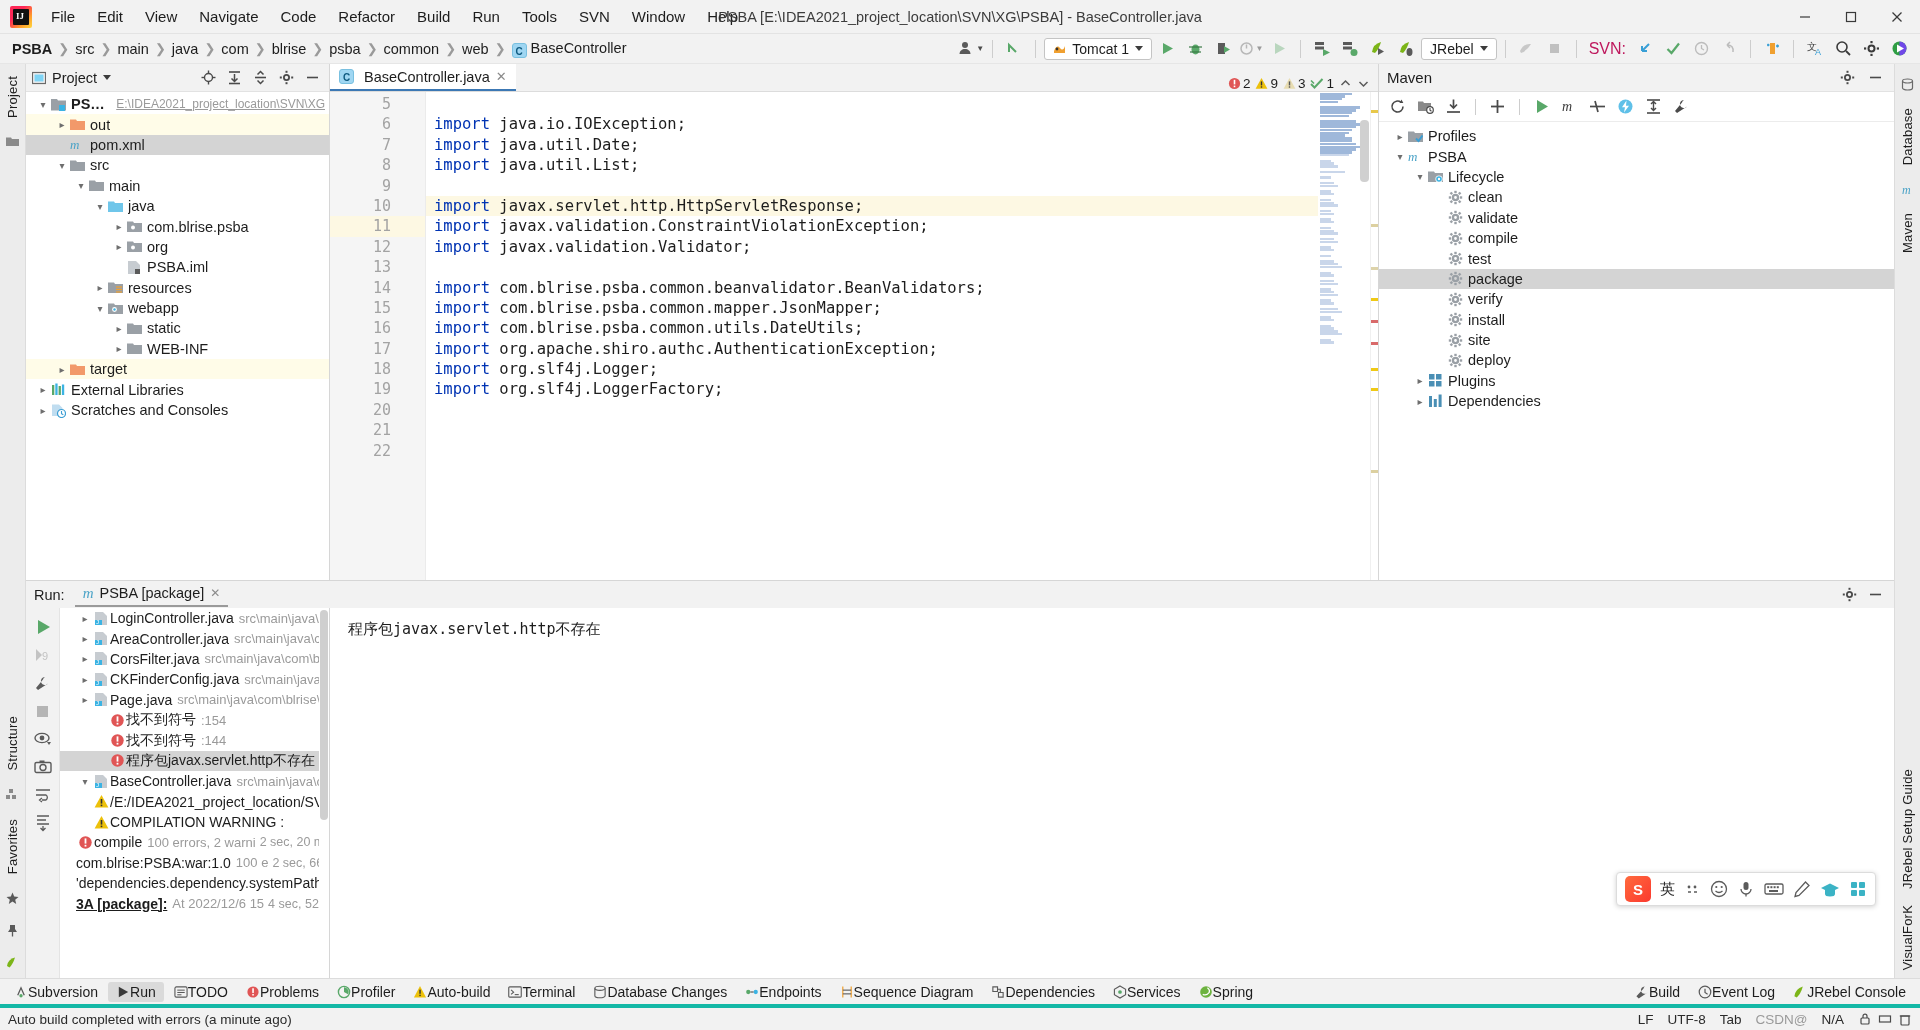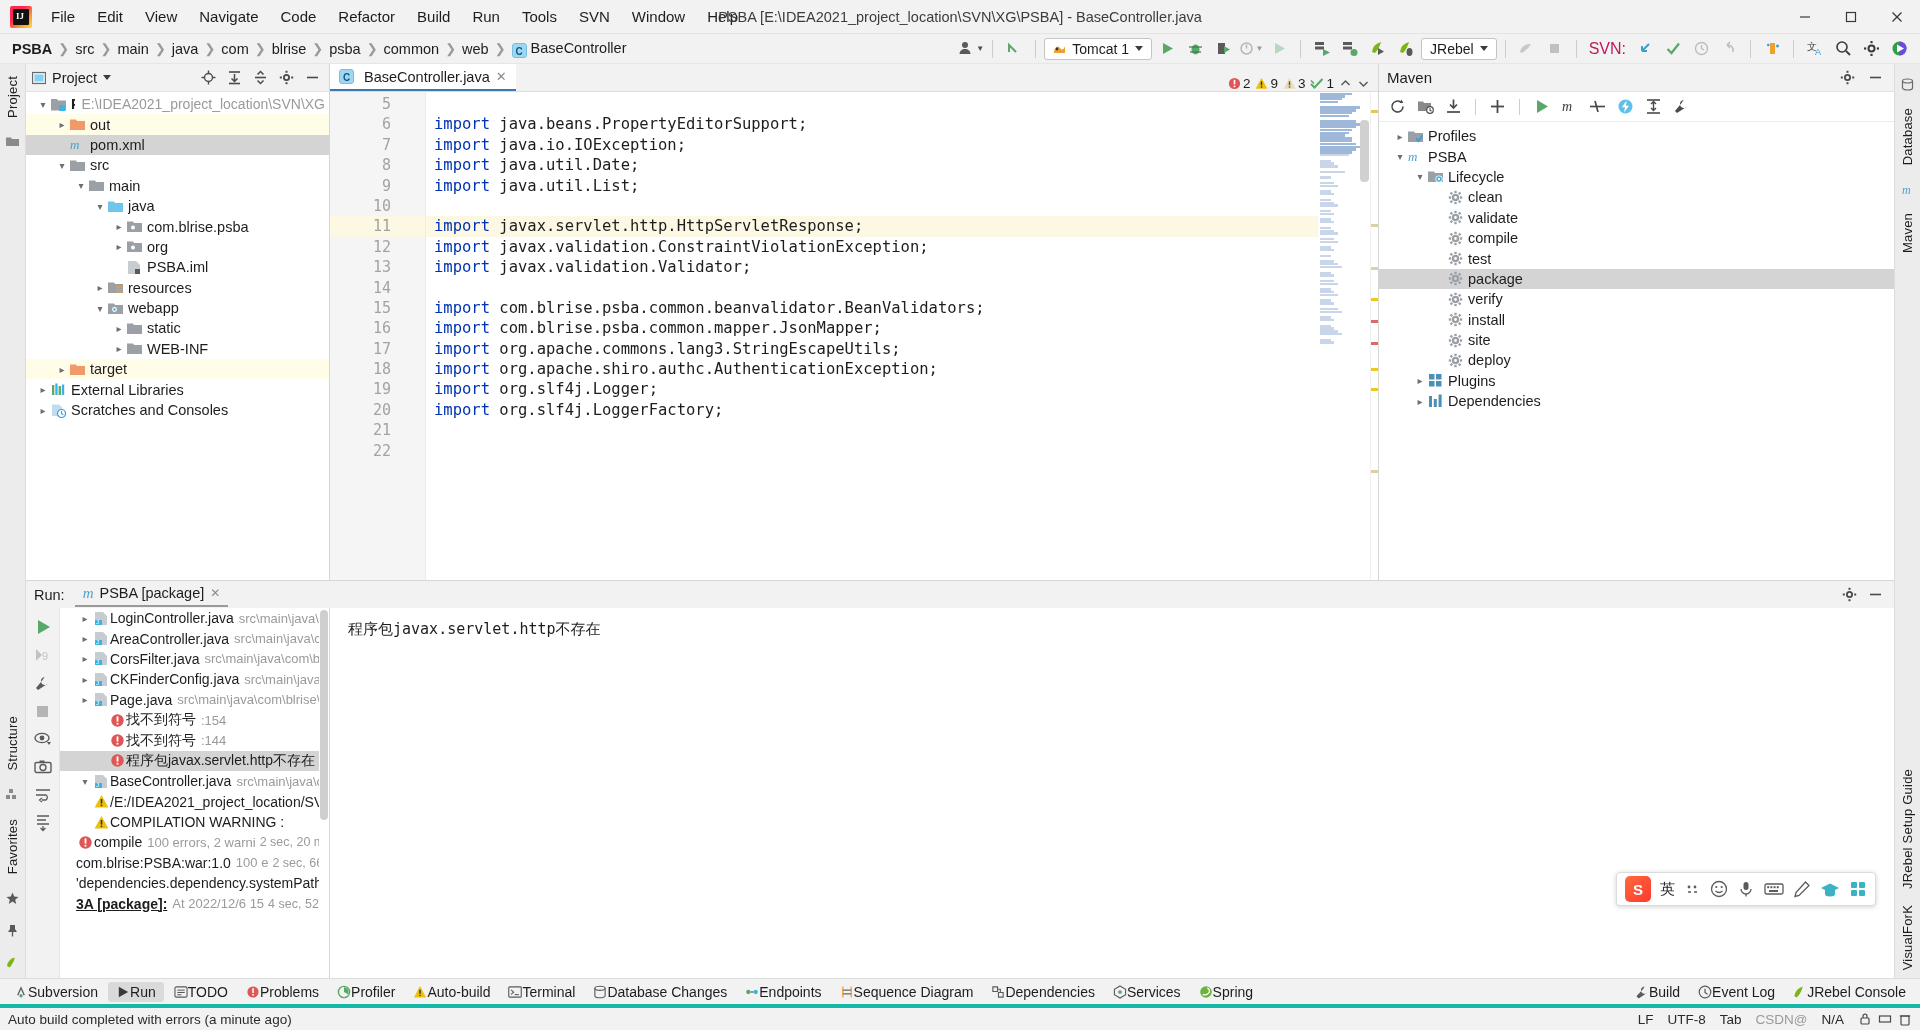--- a/index.html
+++ b/index.html
@@ -88,21 +88,21 @@
   .panelhdr .title{ font-size:14.5px; }
   .panelhdr .icons{ margin-left:auto; display:flex; gap:4px; align-items:center;}
   .phicon{width:22px;height:22px;display:flex;align-items:center;justify-content:center;color:#4a4a4a;}
   .tree{ flex:1; overflow:hidden; padding-top:2px; font-size:14.5px; }
   .node{ height:20.4px; display:flex; align-items:center; white-space:nowrap; padding-right:4px;}
   .node.hl-y{ background:#fffce8; }
   .node.hl-g{ background:#d4d4d4; }
   .arr{ width:14px; flex:0 0 14px; text-align:center; color:#6e6e6e; font-size:10px; }
   .nicon{ width:17px;flex:0 0 17px; margin-right:4px; display:flex;align-items:center;justify-content:center;}
   .nlabel{ overflow:hidden; text-overflow:ellipsis;}
-  .nsub{ color:#9a9a9a; margin-left:6px; font-size:14px;}
+  .nsub{ color:#9a9a9a; margin-left:6px; font-size:12px;text-decoration:underline;}
 
   
   .editorwrap{ flex:1; display:flex; flex-direction:column; min-width:0; background:#fff;}
   .tabsrow{ height:28px;background:#f2f2f2;display:flex;align-items:flex-end; flex:0 0 28px; border-bottom:1px solid #dcdcdc;}
   .etab{
     height:27px;display:flex;align-items:center;gap:6px;padding:0 9px;background:#fff;
     border-bottom:2px solid #3c78b4; font-size:14.5px;
   }
   .etab .x{ color:#8a8a8a; font-size:13px;}
   .insp{ margin-left:auto; display:flex; align-items:center; gap:5px; padding-right:8px; font-size:13.5px;}
@@ -754,32 +754,31 @@
                 <div class="gline">16</div>
                 <div class="gline">17</div>
                 <div class="gline">18</div>
                 <div class="gline">19</div>
                 <div class="gline">20</div>
                 <div class="gline">21</div>
                 <div class="gline">22</div>
               </div>
             <div class="code" id="code">
                 <div class="cl"><span class="plain">&nbsp;</span></div>
-                <div class="cl"><span class="kw">import</span><span class="plain"> java.beans.PropertyEditorSupport;</span></div>
                 <div class="cl"><span class="kw">import</span><span class="plain"> java.io.IOException;</span></div>
                 <div class="cl"><span class="kw">import</span><span class="plain"> java.util.Date;</span></div>
                 <div class="cl"><span class="kw">import</span><span class="plain"> java.util.List;</span></div>
                 <div class="cl"><span class="plain">&nbsp;</span></div>
                 <div class="cl cur"><span class="kw">import</span><span class="plain"> javax.servlet.http.HttpServletResponse;</span></div>
                 <div class="cl"><span class="kw">import</span><span class="plain"> javax.validation.ConstraintViolationException;</span></div>
                 <div class="cl"><span class="kw">import</span><span class="plain"> javax.validation.Validator;</span></div>
                 <div class="cl"><span class="plain">&nbsp;</span></div>
                 <div class="cl"><span class="kw">import</span><span class="plain"> com.blrise.psba.common.beanvalidator.BeanValidators;</span></div>
                 <div class="cl"><span class="kw">import</span><span class="plain"> com.blrise.psba.common.mapper.JsonMapper;</span></div>
-                <div class="cl"><span class="kw">import</span><span class="plain"> org.apache.commons.lang3.StringEscapeUtils;</span></div>
+                <div class="cl"><span class="kw">import</span><span class="plain"> com.blrise.psba.common.utils.DateUtils;</span></div>
                 <div class="cl"><span class="kw">import</span><span class="plain"> org.apache.shiro.authc.AuthenticationException;</span></div>
                 <div class="cl"><span class="kw">import</span><span class="plain"> org.slf4j.Logger;</span></div>
                 <div class="cl"><span class="kw">import</span><span class="plain"> org.slf4j.LoggerFactory;</span></div>
               </div>
             <div class="minimap" id="minimap">
               <div class="scrollthumb" style="top:28px;height:62px;right:1px;"></div>
             <div class="mmline" style="width: 32.4px; background: rgb(159, 184, 218);"></div>
                 <div class="mmline" style="width: 25.2px; background: rgb(159, 184, 218);"></div>
                 <div class="mmline" style="width: 21.6px; background: rgb(159, 184, 218);"></div>
                 <div class="mmline" style="width: 18px; background: rgb(159, 184, 218);"></div>

